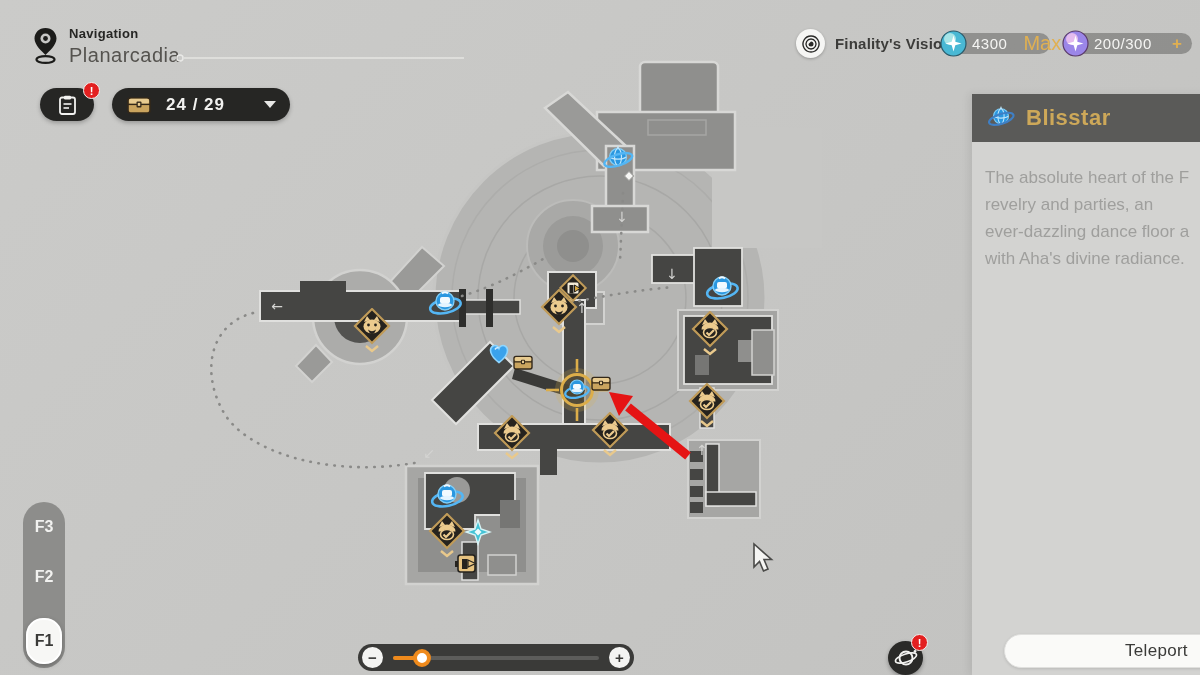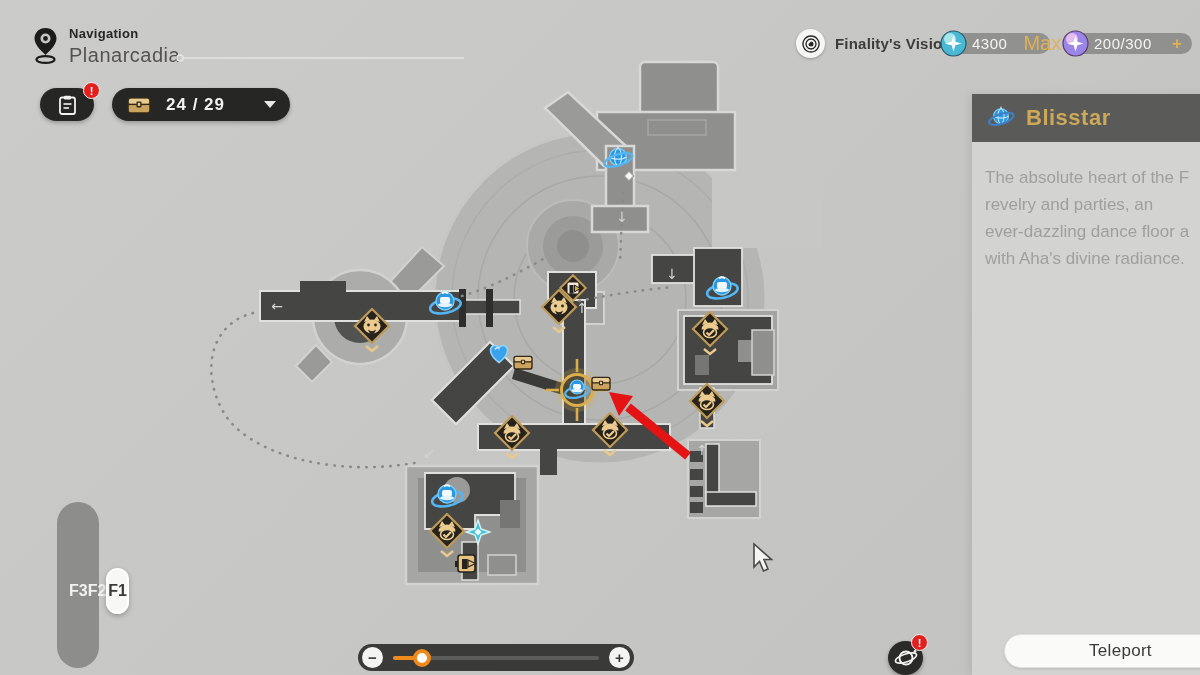--- a/index.html
+++ b/index.html
@@ -55,26 +55,26 @@
   .side-panel { position:absolute; left:972px; top:94px; width:240px; height:581px;
     background:#d3d3d1; box-shadow:-3px 0 8px rgba(0,0,0,.08); }
   .panel-head { height:48px; background:#5a5a58; display:flex; align-items:center; padding:0 14px; position:relative; }
   .panel-title { color:#cda859; font-size:22px; font-weight:bold; letter-spacing:.5px; margin-left:10px; }
   .panel-desc { padding:22px 0 0 13px; }
   .panel-desc span { display:block; font-size:17px; line-height:27px; color:#9f9f9d; white-space:nowrap; overflow:hidden; }
 
   .teleport-btn { position:absolute; left:1004px; top:634px; width:250px; height:34px;
     background:#fafaf8; border:1px solid #e0e0de; border-radius:17px;
     display:flex; align-items:center; box-shadow:0 1px 3px rgba(0,0,0,.12); }
-  .teleport-btn span { font-size:17px; color:#3a3a38; letter-spacing:.3px; margin-left:84px; }
+  .teleport-btn span { font-size:17px; color:#3a3a38; letter-spacing:.3px; margin-left:120px; }
 
   
   .floor-sel { position:absolute; left:23px; top:502px; width:42px; height:166px;
-    background:rgba(128,128,126,.82); border-radius:21px; display:flex; 
-    align-items:center; justify-content:space-between; padding:16px 0 4px 12px;margin-left:34px; }
+    background:rgba(128,128,126,.82); border-radius:21px; display:flex; flex-direction:column;
+    align-items:center; justify-content:space-between; padding:16px 0 4px 0; }
   .floor-item { color:#f2f2f0; font-size:16px; font-weight:bold; width:100%; text-align:center; }
   .floor-item.sel { background:#f7f7f5; color:#3a3a38; border:2px solid #fff; border-radius:17px;
     width:36px; height:46px; display:flex; align-items:center; justify-content:center;
     box-shadow:0 2px 5px rgba(0,0,0,.25); }
 
   
   .zoom-bar { position:absolute; left:358px; top:644px; width:276px; height:27px;
     background:#3a3a38; border-radius:14px; display:flex; align-items:center; padding:0 4px; }
   .zb-btn { width:21px; height:21px; border-radius:50%; background:#f4f4f2; color:#3a3a38;
     font-size:15px; font-weight:bold; display:flex; align-items:center; justify-content:center; line-height:1; }

